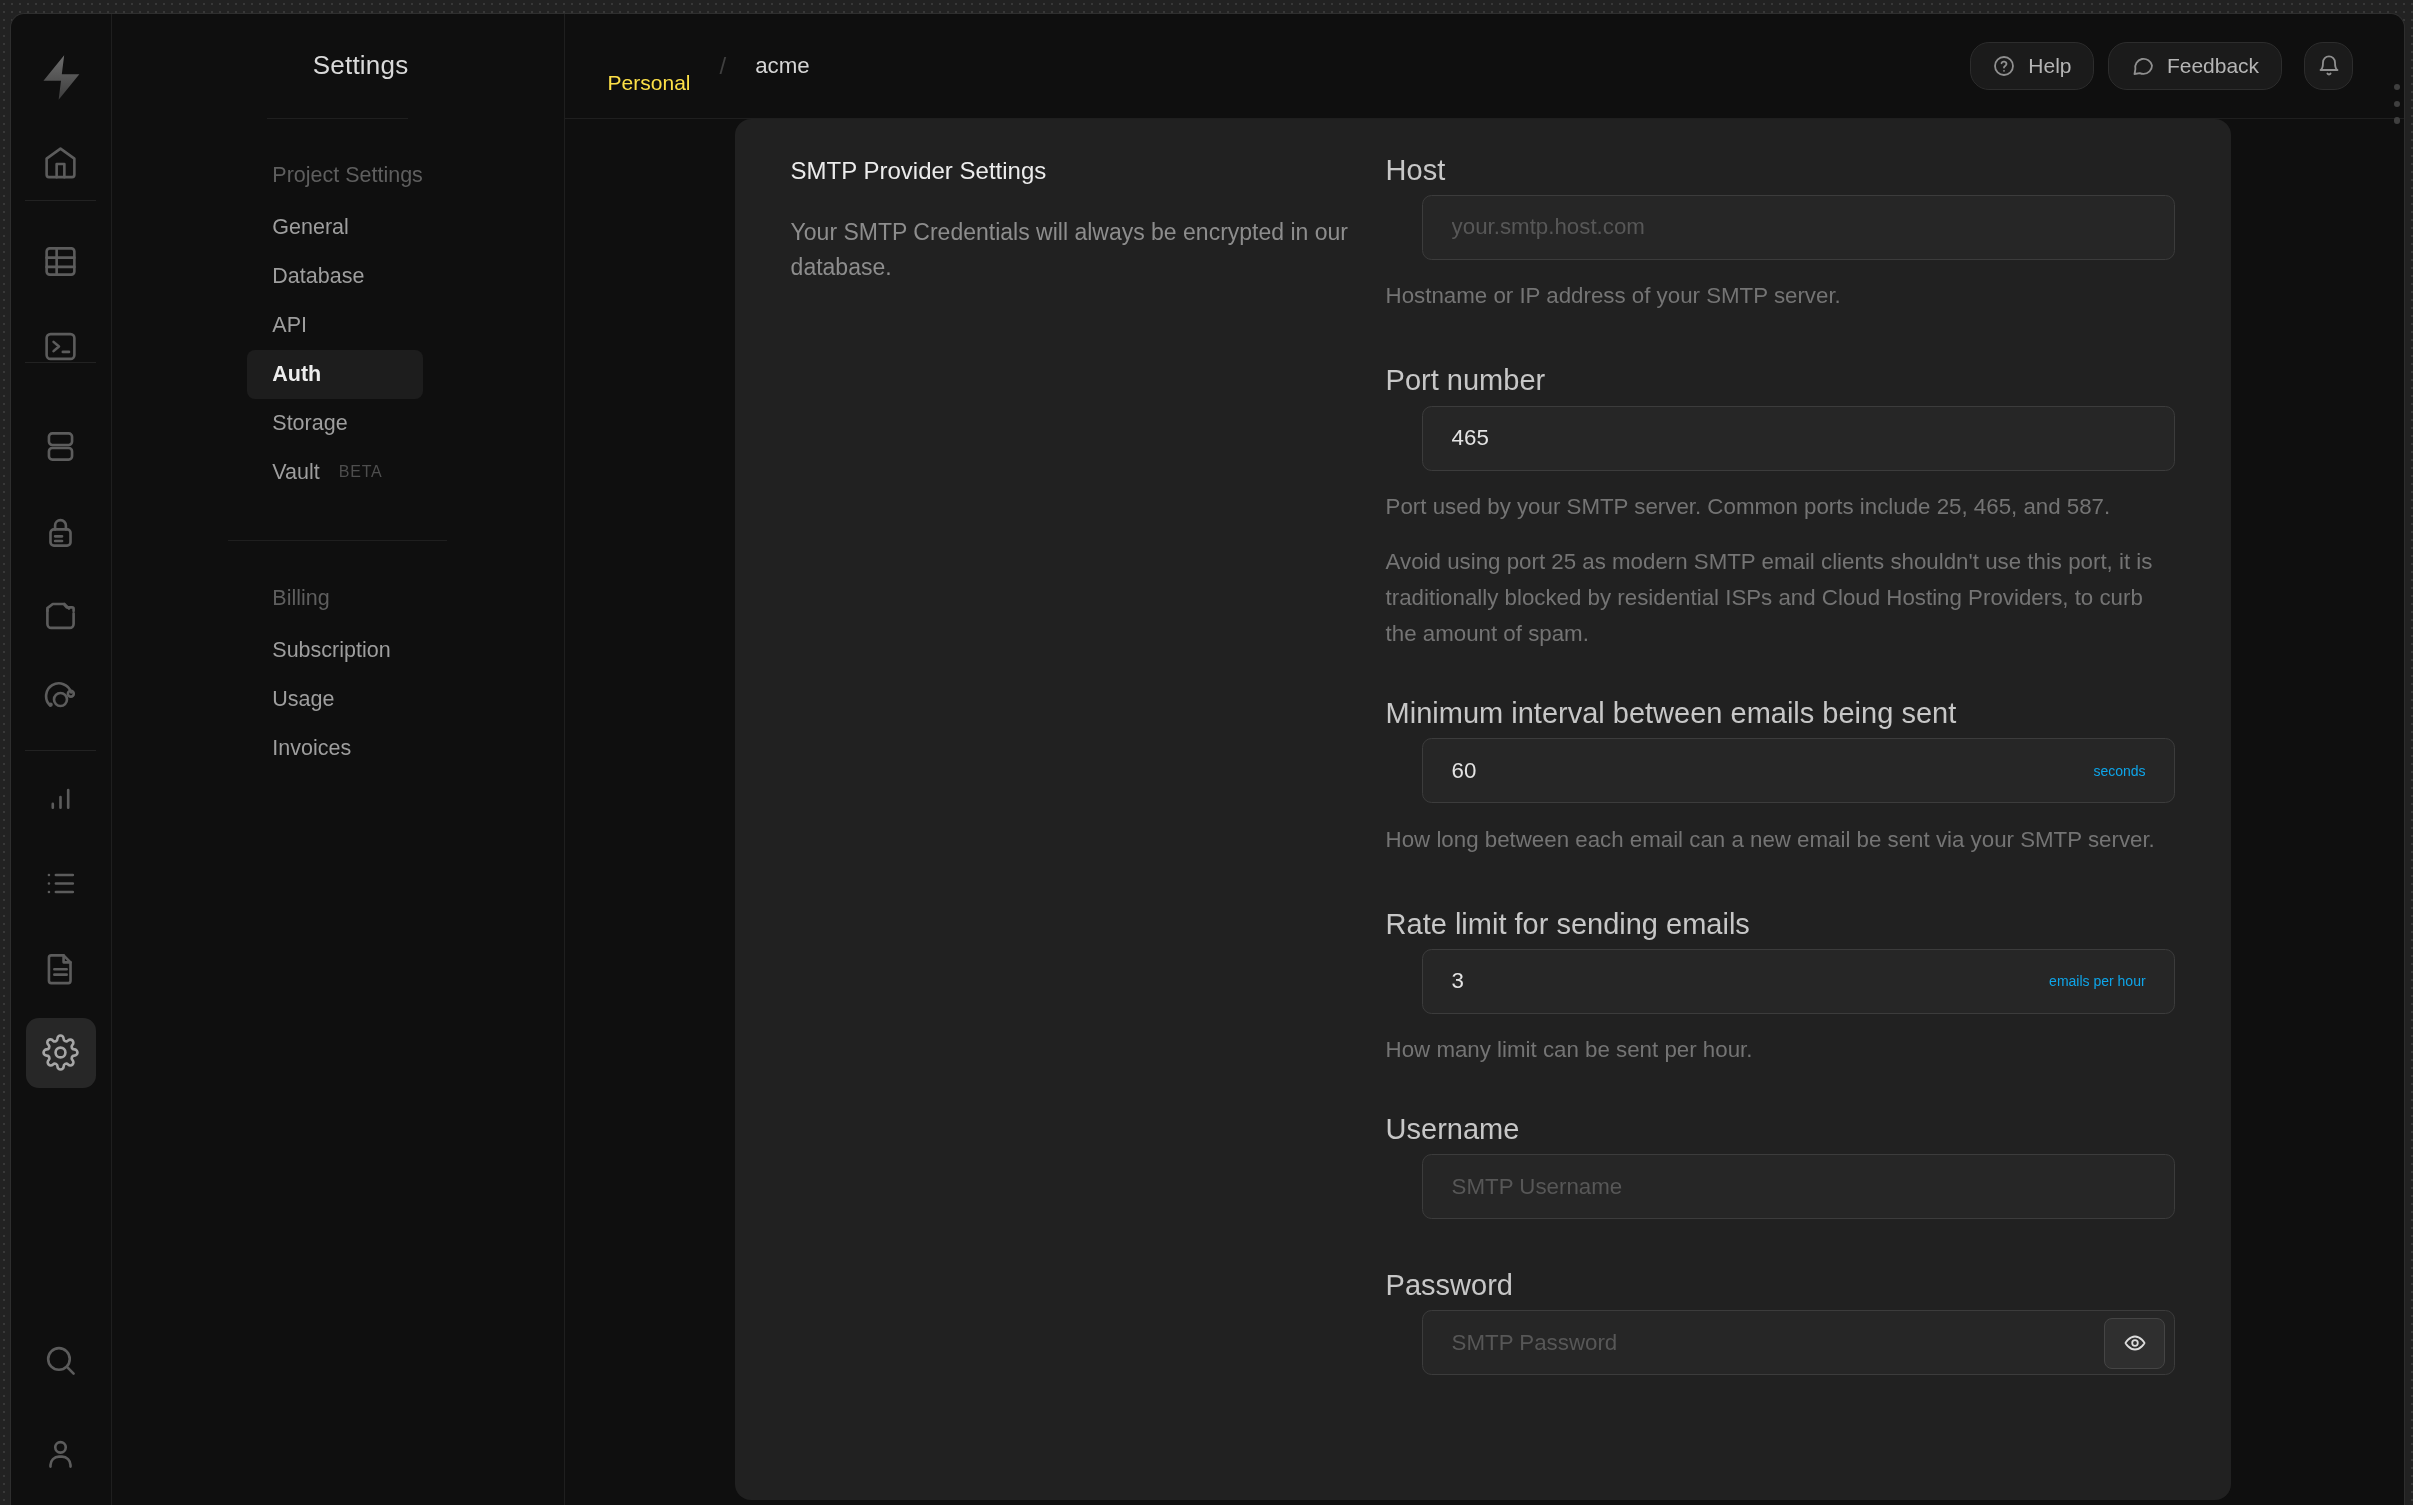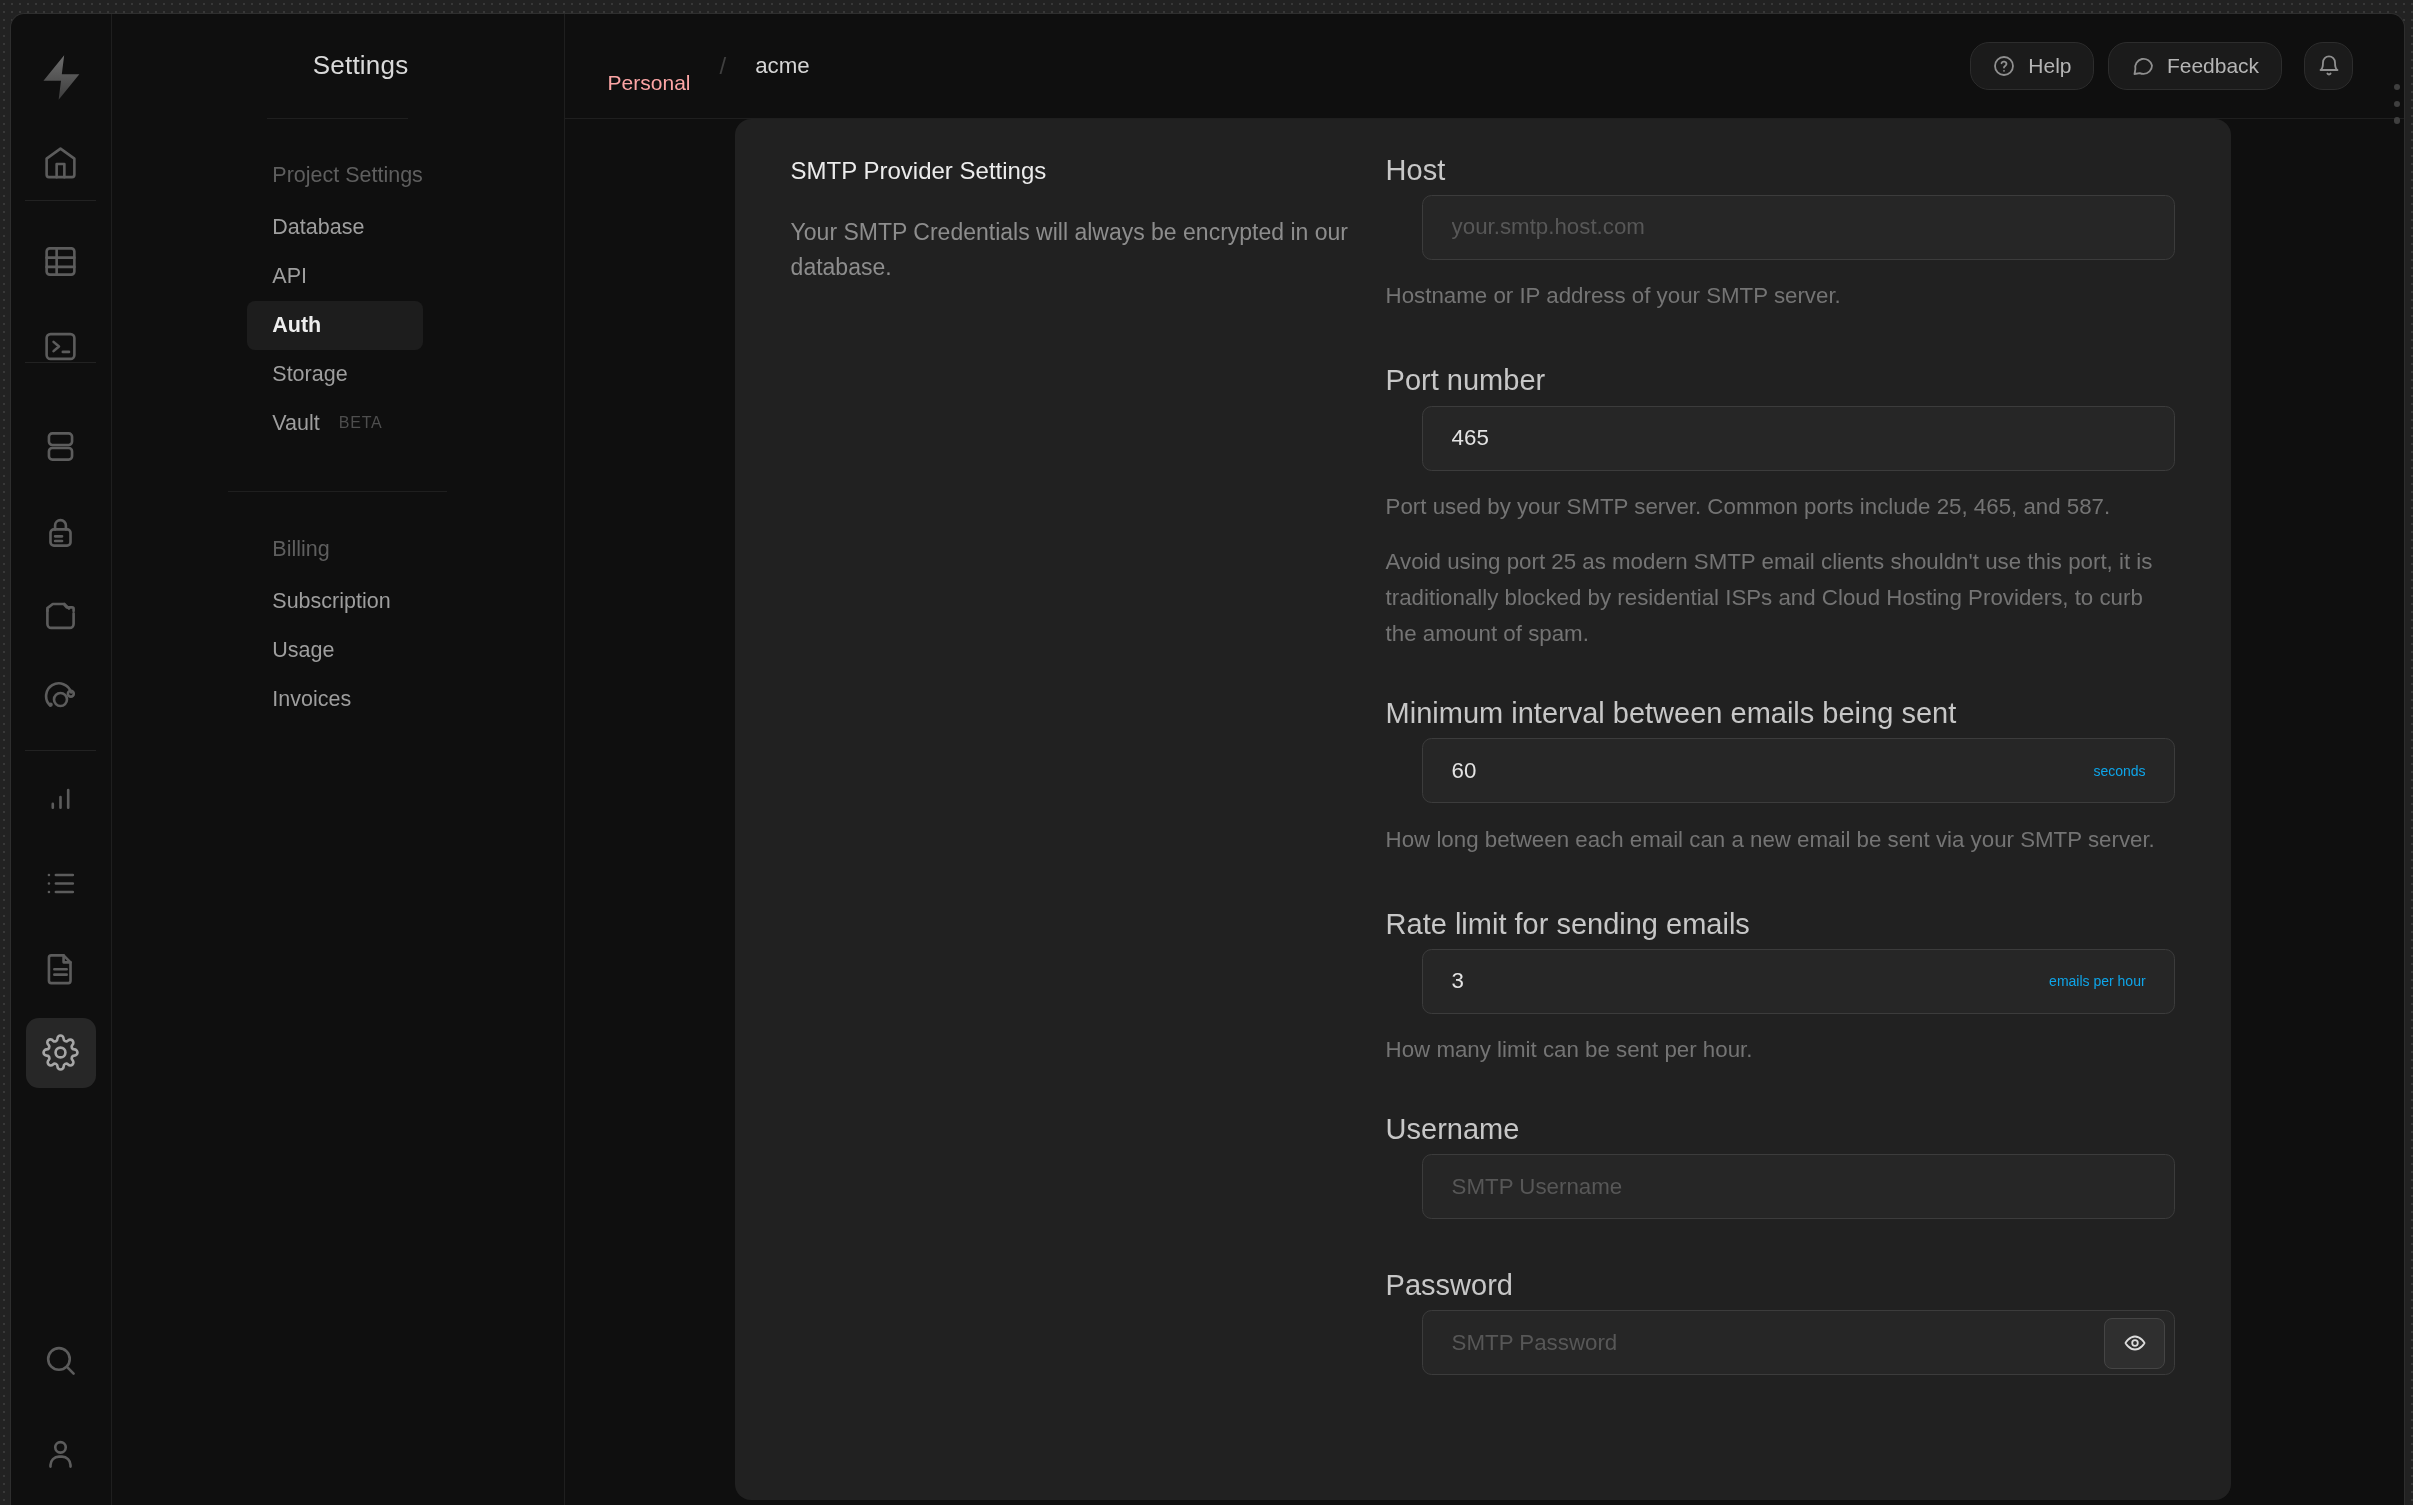--- a/index.html
+++ b/index.html
@@ -44,21 +44,21 @@
   .badge{ font-size:16px; color:#4e4e4e; margin-left:19px; letter-spacing:0.8px; }
   .menu-sep{ height:0.8px; background:#1f1f1f; margin:43px -24px 0 -19px; }
   .menubody .billing-label{ margin-top:45px; }
   
   .rightcol{ flex:1; display:flex; flex-direction:column; min-width:0; }
   .topbar{
     height:105px; flex:0 0 105px; border-bottom:0.8px solid #1f1f1f;
     display:flex; align-items:center; padding:0 51px 0 43px;
   }
   .crumbs{ display:flex; align-items:center; gap:29px; font-size:21px; }
-  .crumb-org{ color:#fca5a5; cursor:pointer;margin-top:34px; }
+  .crumb-org{ color:#fde047; cursor:pointer;margin-top:34px; }
   .crumb-sep{ color:#3f3f3f; font-size:24px; }
   .crumb-project{ color:#d6d6d6; font-size:22.3px; cursor:pointer; }
   .topbar-actions{ margin-left:auto; display:flex; align-items:center; gap:14.4px; }
   .tb-btn{
     height:48px; display:flex; align-items:center; gap:12px; padding:0 21.5px;
     background:#1b1b1b; border:0.8px solid #2d2d2d; border-radius:19px;
     color:#b5b5b5; font-size:21px; cursor:pointer;
   }
   .tb-btn svg{ width:24px; height:24px; color:#8f8f8f; }
   .tb-btn.icon-only{ padding:0; width:49px; justify-content:center; margin-left:8px; }
@@ -197,20 +197,21 @@
         </svg>
     </div>
   </nav>
 
   <aside class="menucol">
     <div class="menucol-header">
       <span class="menucol-title">Settings</span>
     </div>
     <div class="menubody">
       <div class="section-label">Project Settings</div>
+      <div class="menu-item">General</div>
       <div class="menu-item">Database</div>
       <div class="menu-item">API</div>
       <div class="menu-item active">Auth</div>
       <div class="menu-item">Storage</div>
       <div class="menu-item">
         <span>Vault</span>
         <span class="badge">BETA</span>
       </div>
       <div class="menu-sep"></div>
       <div class="section-label billing-label">Billing</div>

